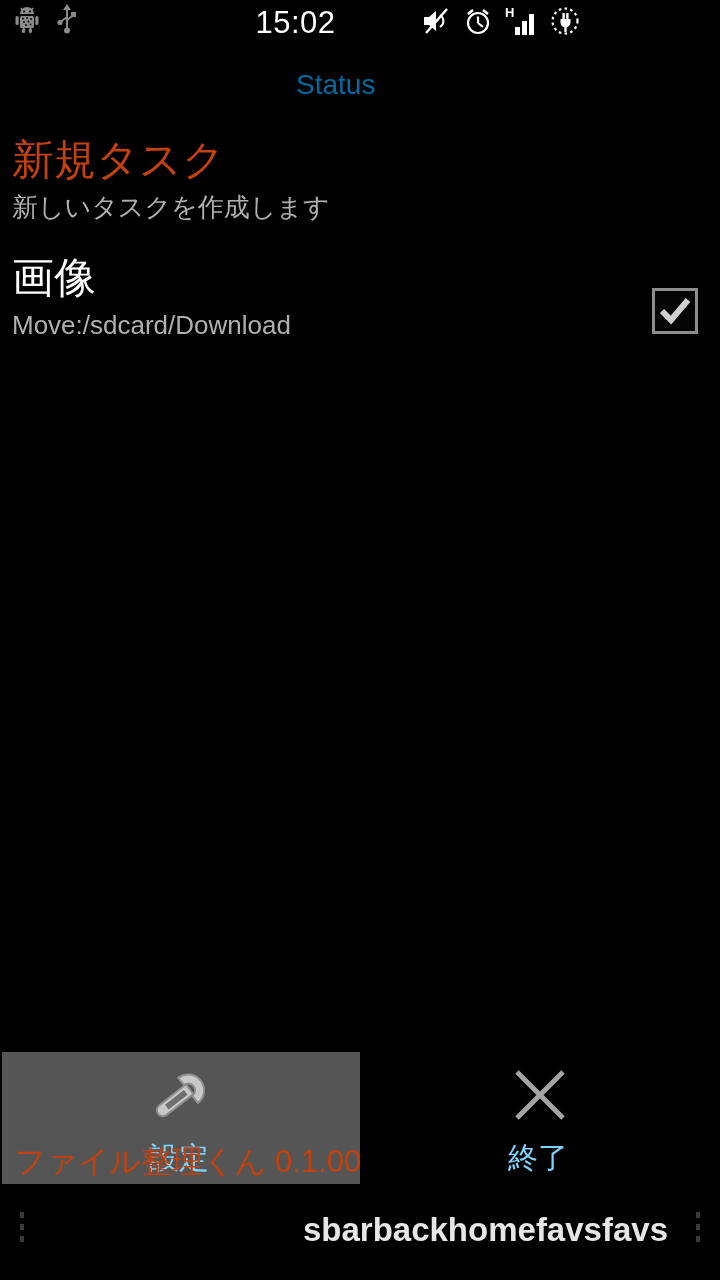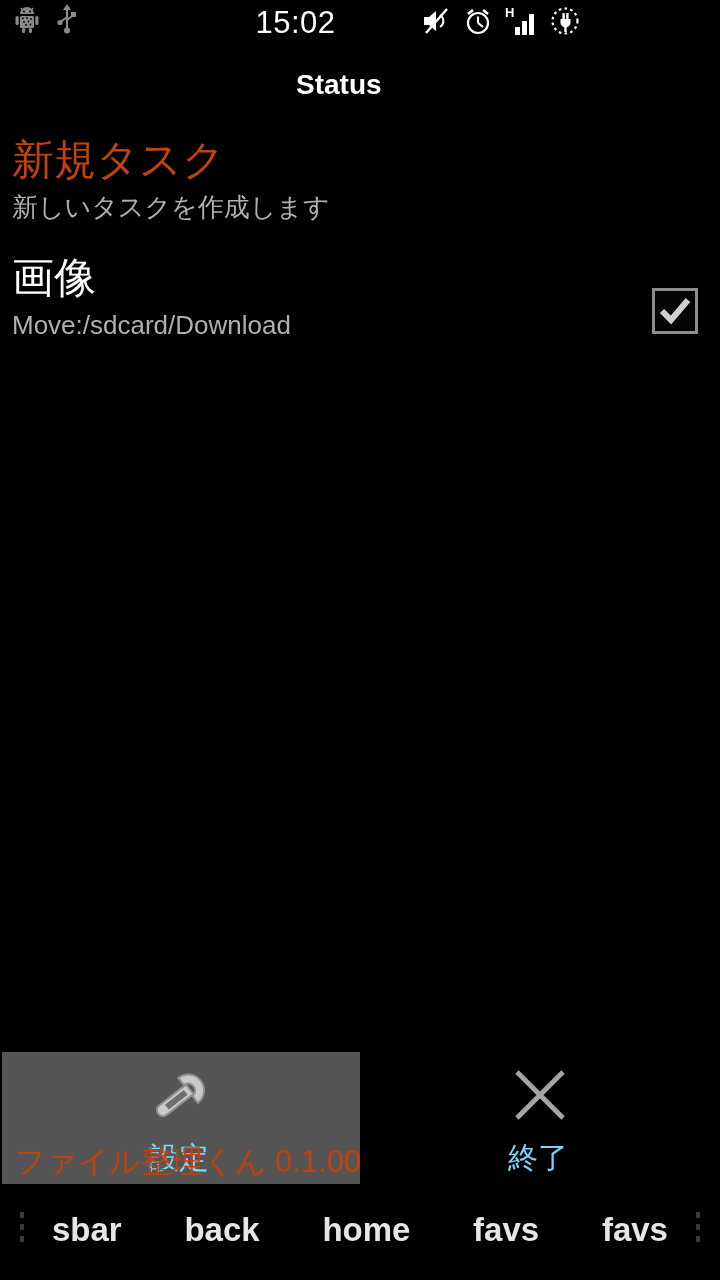--- a/index.html
+++ b/index.html
@@ -69,22 +69,21 @@
     line-height: 60px;
     text-align: center;
     letter-spacing: 0.5px;
   }
   .status-label {
     position: absolute;
     left: 296px; top: 0;
     height: 66px;
     line-height: 70px;
     font-size: 28px;
-    color: #ffffff;
-    font-weight: bold;
+    color: #0369a1;
   }
 
   
   .task-list {
     position: absolute;
     top: 122px; left: 0;
     width: 720px;
   }
   .task-item {
     position: relative;
@@ -175,21 +174,21 @@
     width: 720px;
     height: 84px;
     background: #000;
   }
   .nav-items {
     position: absolute;
     left: 30px; right: 30px; top: 0;
     height: 68px;
     display: flex;
     align-items: center;
-    justify-content: space-between;
+    justify-content: flex-end;
     padding: 0 22px;
     box-sizing: border-box;
   }
   .nav-item {
     font-size: 33px;
     line-height: 44px;
     font-weight: bold;
     color: #e6e6e6;
     letter-spacing: 0px;
   }

